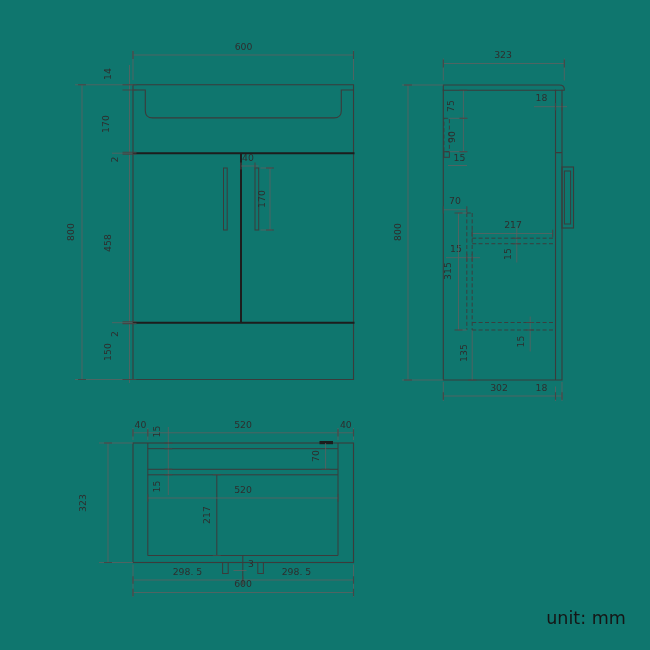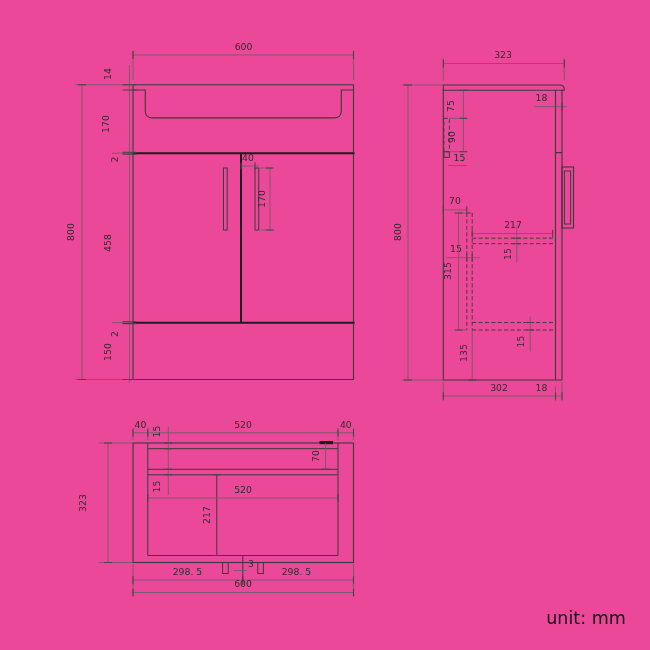--- a/index.html
+++ b/index.html
@@ -1,16 +1,16 @@
 <!DOCTYPE html>
 <html><head>
 <meta charset="utf-8">
 <style>
   html,body{margin:0;padding:0;background:#ffffff;}
-  .stage{position:relative;width:650px;height:650px;background:#ec4899;overflow:hidden;}
+  .stage{position:relative;width:650px;height:650px;background:#0f766e;overflow:hidden;}
   svg{display:block;}
   .s{stroke:#3b3b3b;stroke-width:1.1;fill:none;stroke-linecap:square;}
   .s2{stroke:#3b3b3b;stroke-width:1;fill:none;}
   .h{stroke:#1d1d1d;stroke-width:2;fill:none;stroke-linecap:square;}
   .m{stroke:#5f5f5f;stroke-width:0.8;fill:none;}
   .k{stroke:#454545;stroke-width:1.1;fill:none;}
   .x{stroke:#3c3c3c;stroke-width:0.95;fill:none;stroke-dasharray:4 2.4;}
   .d{font-family:"DejaVu Sans",sans-serif;font-size:9.3px;fill:#2e2e2e;text-anchor:middle;}
   .u{font-family:"DejaVu Sans",sans-serif;font-size:17.5px;fill:#151515;text-anchor:middle;}
   .fill{fill:#1c1c1c;stroke:none;}

